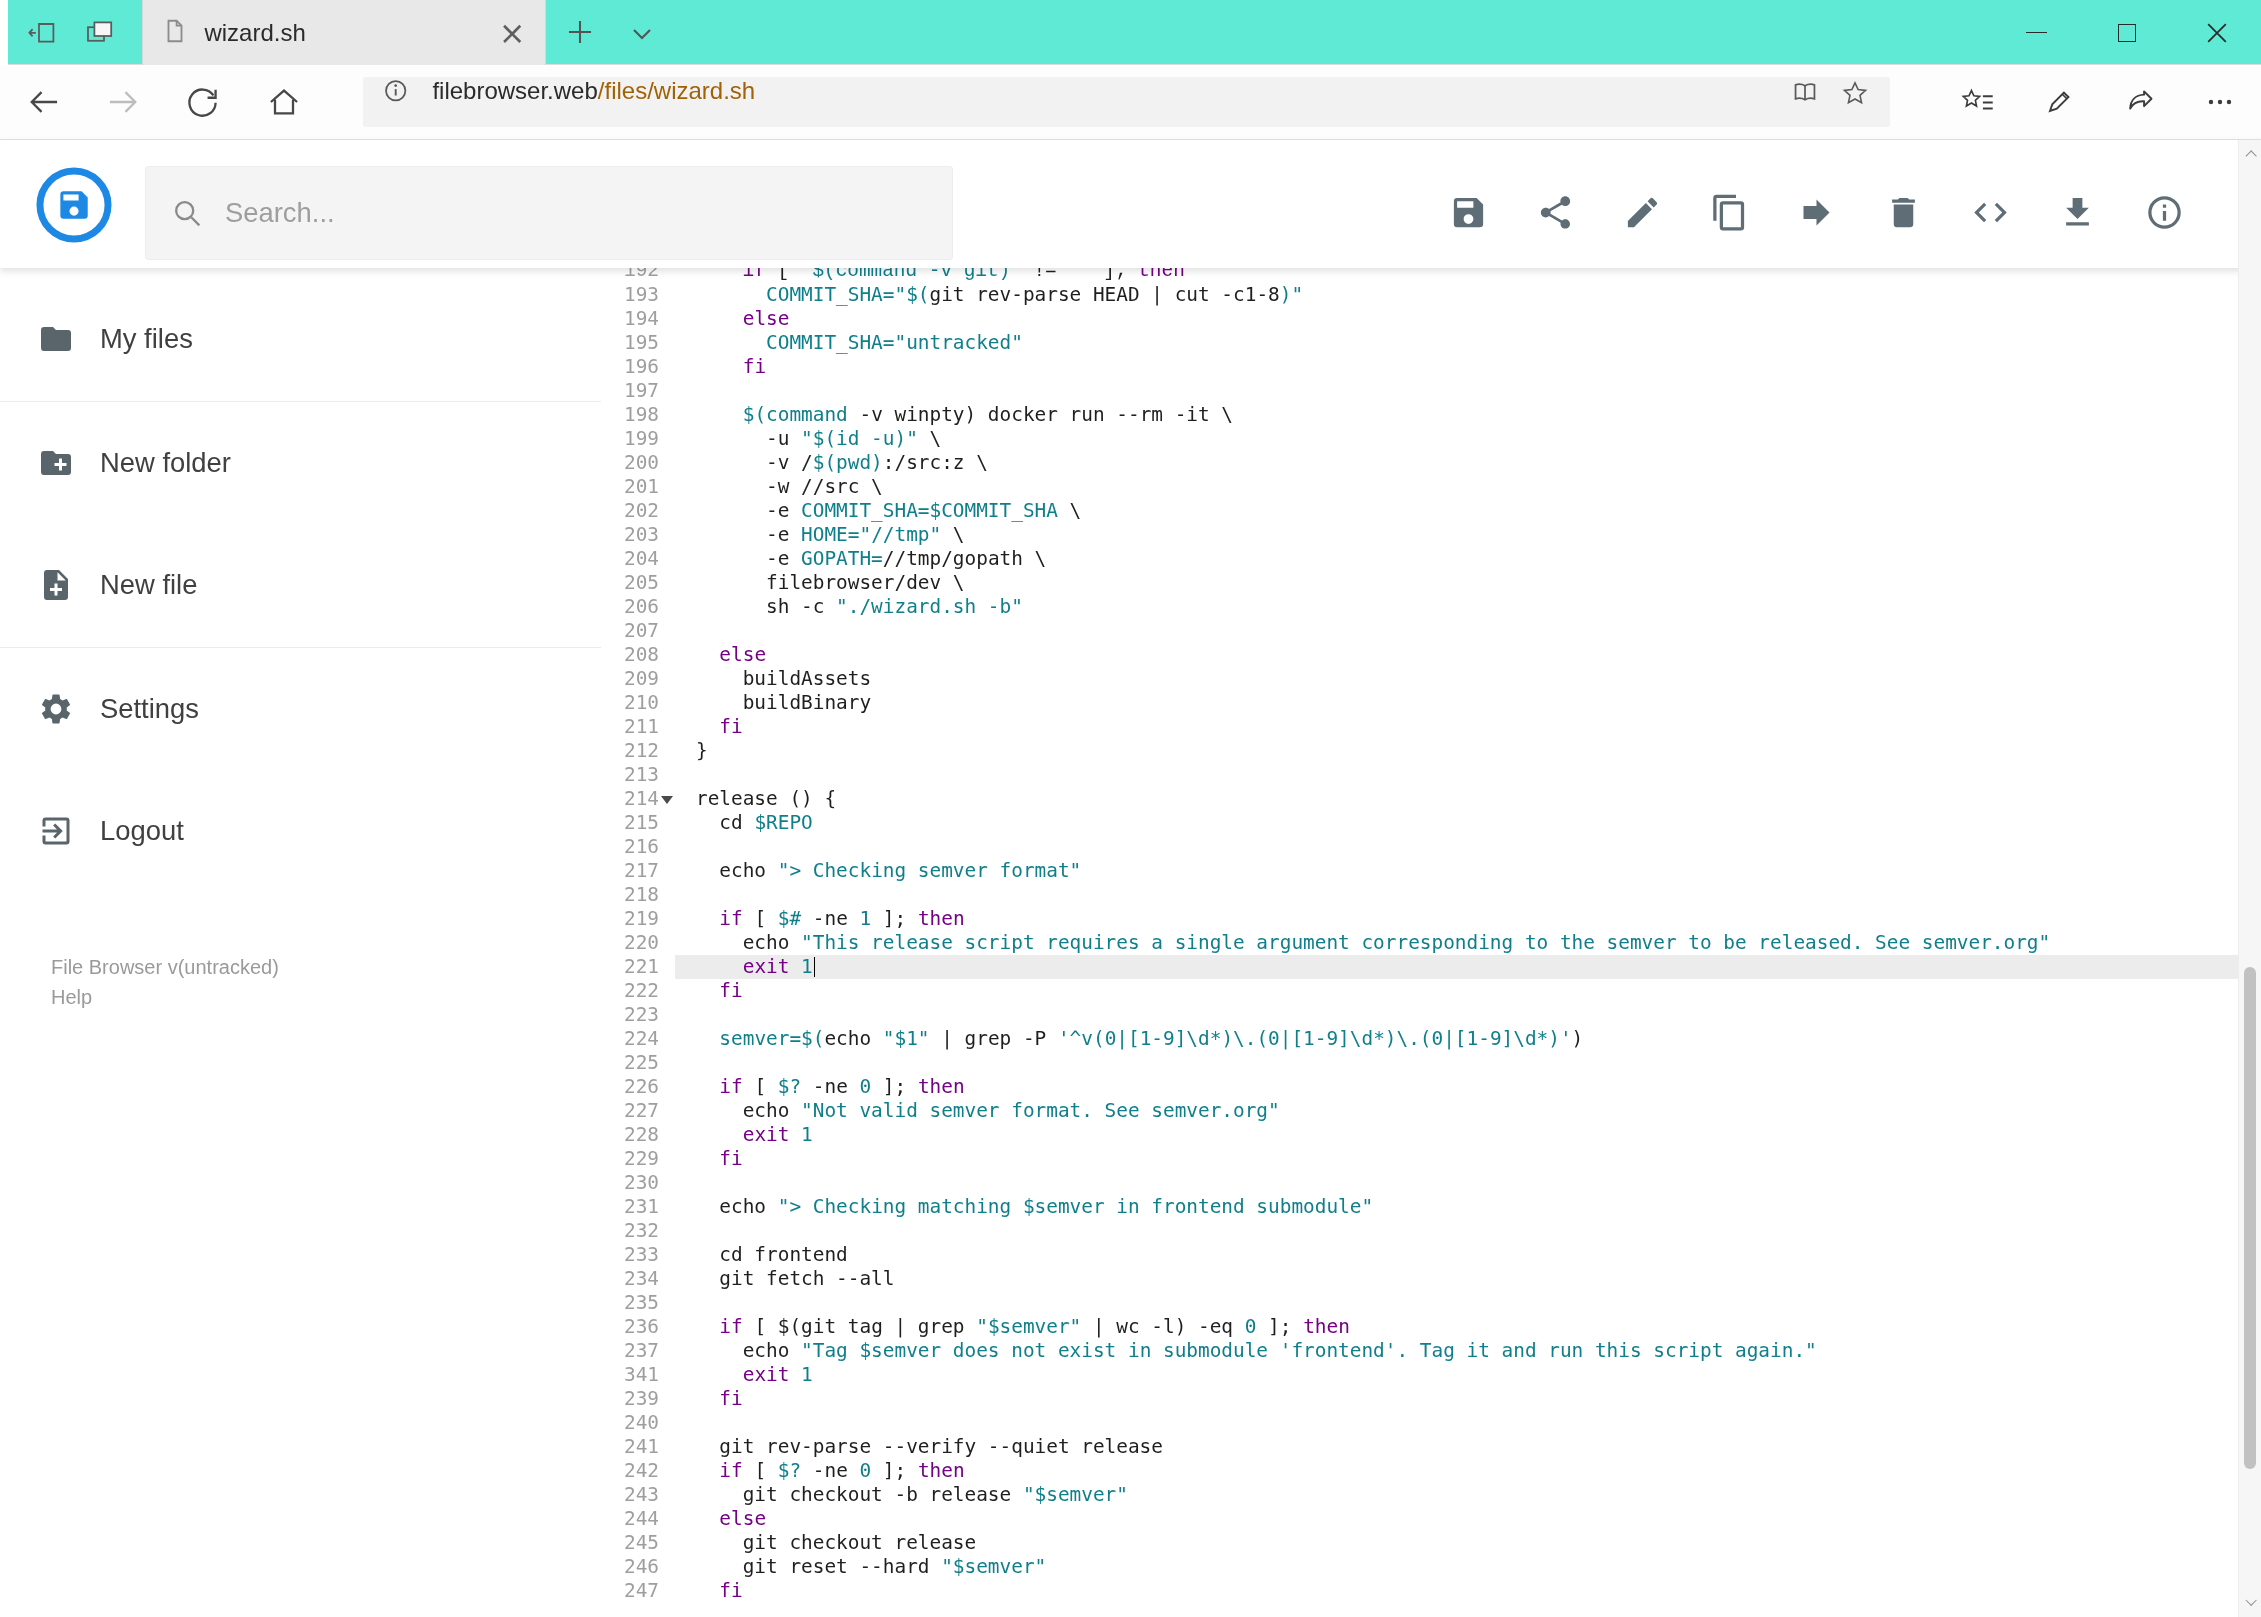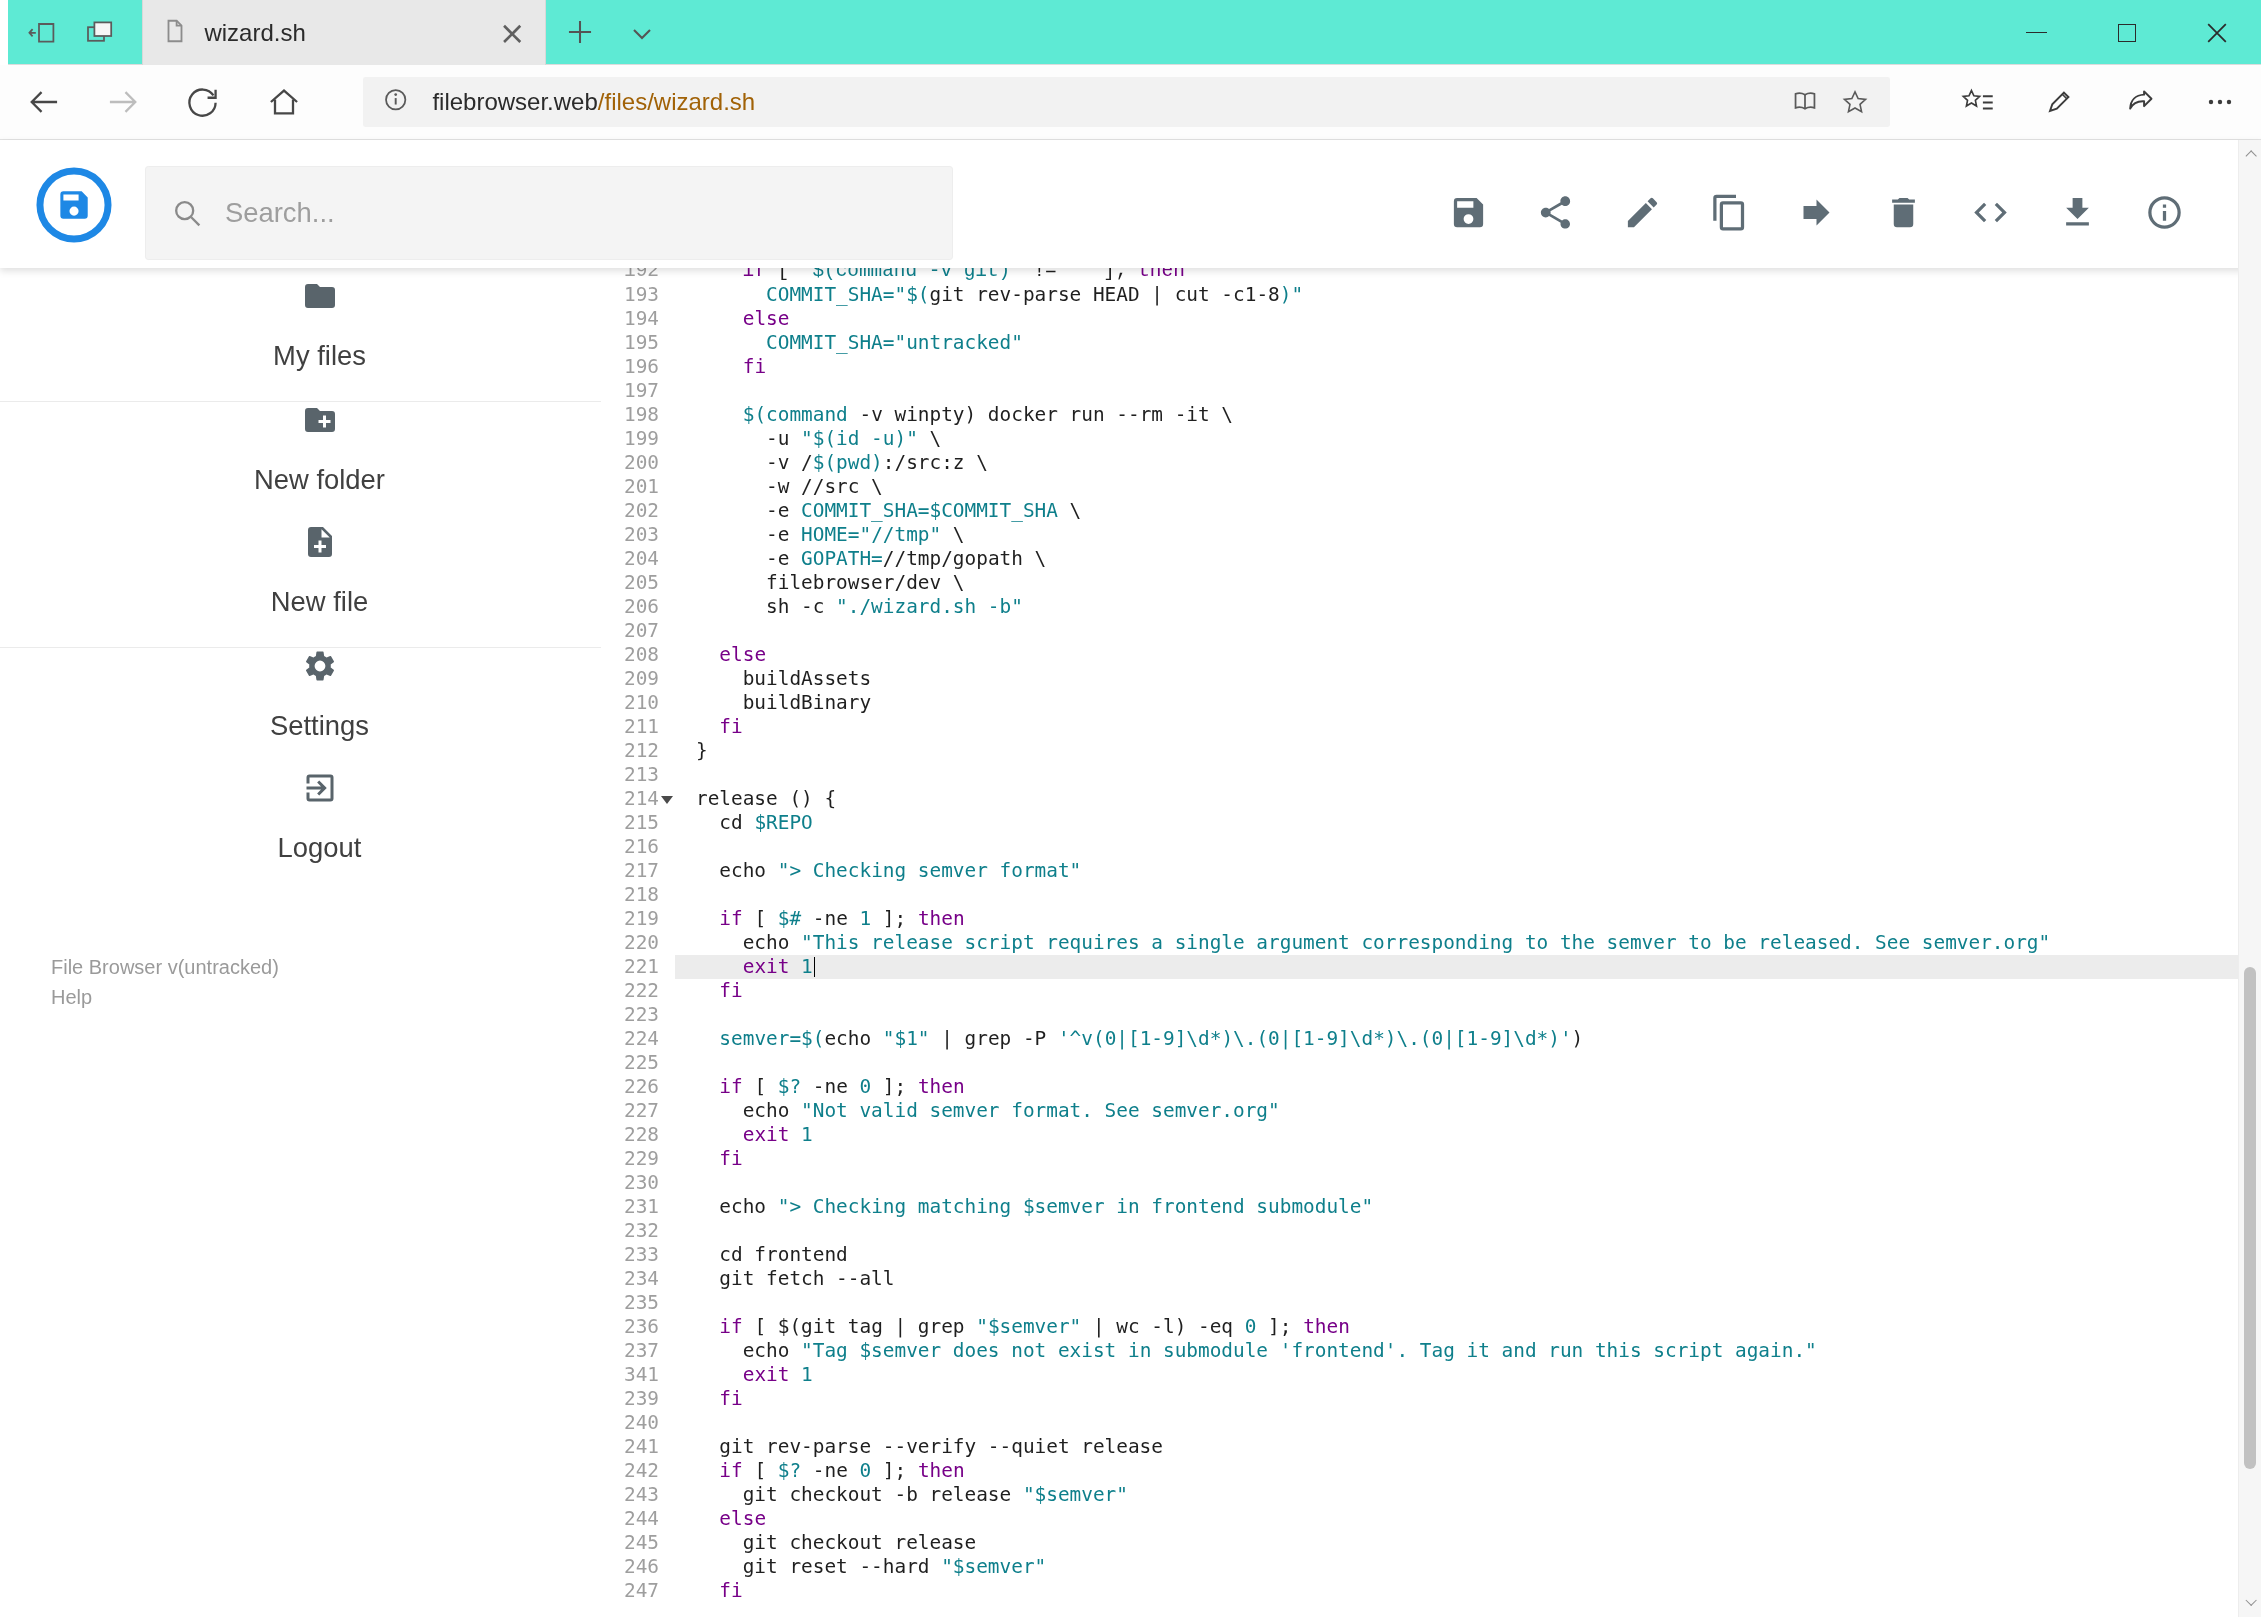--- a/index.html
+++ b/index.html
@@ -23,42 +23,42 @@
   .wincontrols{position:absolute;right:7.3px;top:0;height:65px;display:flex;}
   .wc{width:90px;height:65px;display:flex;align-items:center;justify-content:center;}
   .wc-min{width:21px;border-top:1.6px solid #2b2b2b;}
   .wc-max{width:18px;height:18px;border:1.6px solid #2b2b2b;}
 
   
   .navbar{position:absolute;left:0;top:65px;width:2261px;height:75px;background:#fdfdfd;border-bottom:0.8px solid #e3e3e3;}
   .nav-btn{position:absolute;top:19.4px;width:36px;height:36px;color:#474747;}
   .nav-btn.disabled{color:#bdbdbd;}
   .nb-back{left:26px;} .nb-fwd{left:105px;} .nb-refresh{left:184px;} .nb-home{left:266px;}
-  .addressbar{position:absolute;left:363px;top:12px;width:1527px;height:50px;background:#f2f2f2;border-radius:2.4px;display:flex;align-items:center;padding:0 19.4px;gap:18px;}
+  .addressbar{position:absolute;left:363px;top:12px;width:1527px;height:50px;background:#f2f2f2;border-radius:2.4px;display:flex;padding:0 19.4px;gap:18px;}
   .url{font-size:24px;display:flex;white-space:nowrap;}
   .url-host{color:#2b2b2b;} .url-path{color:#a16207;}
   .ab-spacer{flex:1;}
   .ab-icon{width:32px;height:32px;color:#5a5a5a;}
   .nav-right{position:absolute;top:19.4px;width:36px;height:36px;color:#3c3c3c;}
   .nr-hub{left:1960px;} .nr-pen{left:2041px;} .nr-share{left:2122px;} .nr-more{left:2202px;}
 
   
   .appheader{position:absolute;left:0;top:140px;width:2261px;height:128px;background:#fff;box-shadow:0 3.2px 7.3px rgba(0,0,0,.13);z-index:5;}
   .logo{position:absolute;left:36px;top:27px;width:76px;height:76px;color:var(--accent);}
   .search{position:absolute;left:145px;top:26px;width:808px;height:94px;background:#f4f4f4;border:0.8px solid #ededed;border-radius:3.2px;display:flex;align-items:center;padding:0 24px;gap:21px;justify-content:center;}
   .search-ic{width:34px;height:34px;color:#8a8a8a;flex:none;}
   .search input{flex:1;border:0;background:transparent;outline:none;font-size:27.4px;color:#444;font-family:"Liberation Sans",sans-serif;}
   .search input::placeholder{color:#9e9e9e;opacity:1;}
   .actions{position:absolute;right:77px;top:53px;display:flex;gap:48px;}
   .action{width:39px;height:39px;color:var(--tbicon);}
   .action span{display:block;width:39px;height:39px;}
 
   
   .sidebar{position:absolute;left:0;top:267px;width:601px;bottom:0;background:#fff;padding-top:10.5px;}
-  .side-item{height:123px;display:flex;align-items:center;padding-left:38px;gap:26px;color:#404040;font-size:27.4px;cursor:pointer;flex-direction:column;}
+  .side-item{height:123px;display:flex;align-items:center;padding-left:38px;gap:26px;color:#404040;font-size:27.4px;cursor:pointer;}
   .side-item.bt{border-top:0.8px solid #ebebeb;}
   .side-icon{width:36px;height:36px;color:var(--sbicon);flex:none;}
   .side-footer{position:absolute;left:51px;top:685px;font-size:20px;color:#9a9a9a;line-height:30px;}
 
   
   .editor{position:absolute;left:601px;top:267px;right:22.6px;bottom:0;overflow:hidden;background:#fff;font-family:"DejaVu Sans Mono",monospace;font-size:19.4px;}
   .cm-row{display:flex;height:24px;line-height:24px;}
   #code-lines .cm-row:first-child{margin-top:-8px;font-family:Liberation Mono, monospace;}
   .cm-gutter{flex:none;width:74px;position:relative;color:var(--lnum);}
   .cm-num{position:absolute;right:16px;top:0;}

